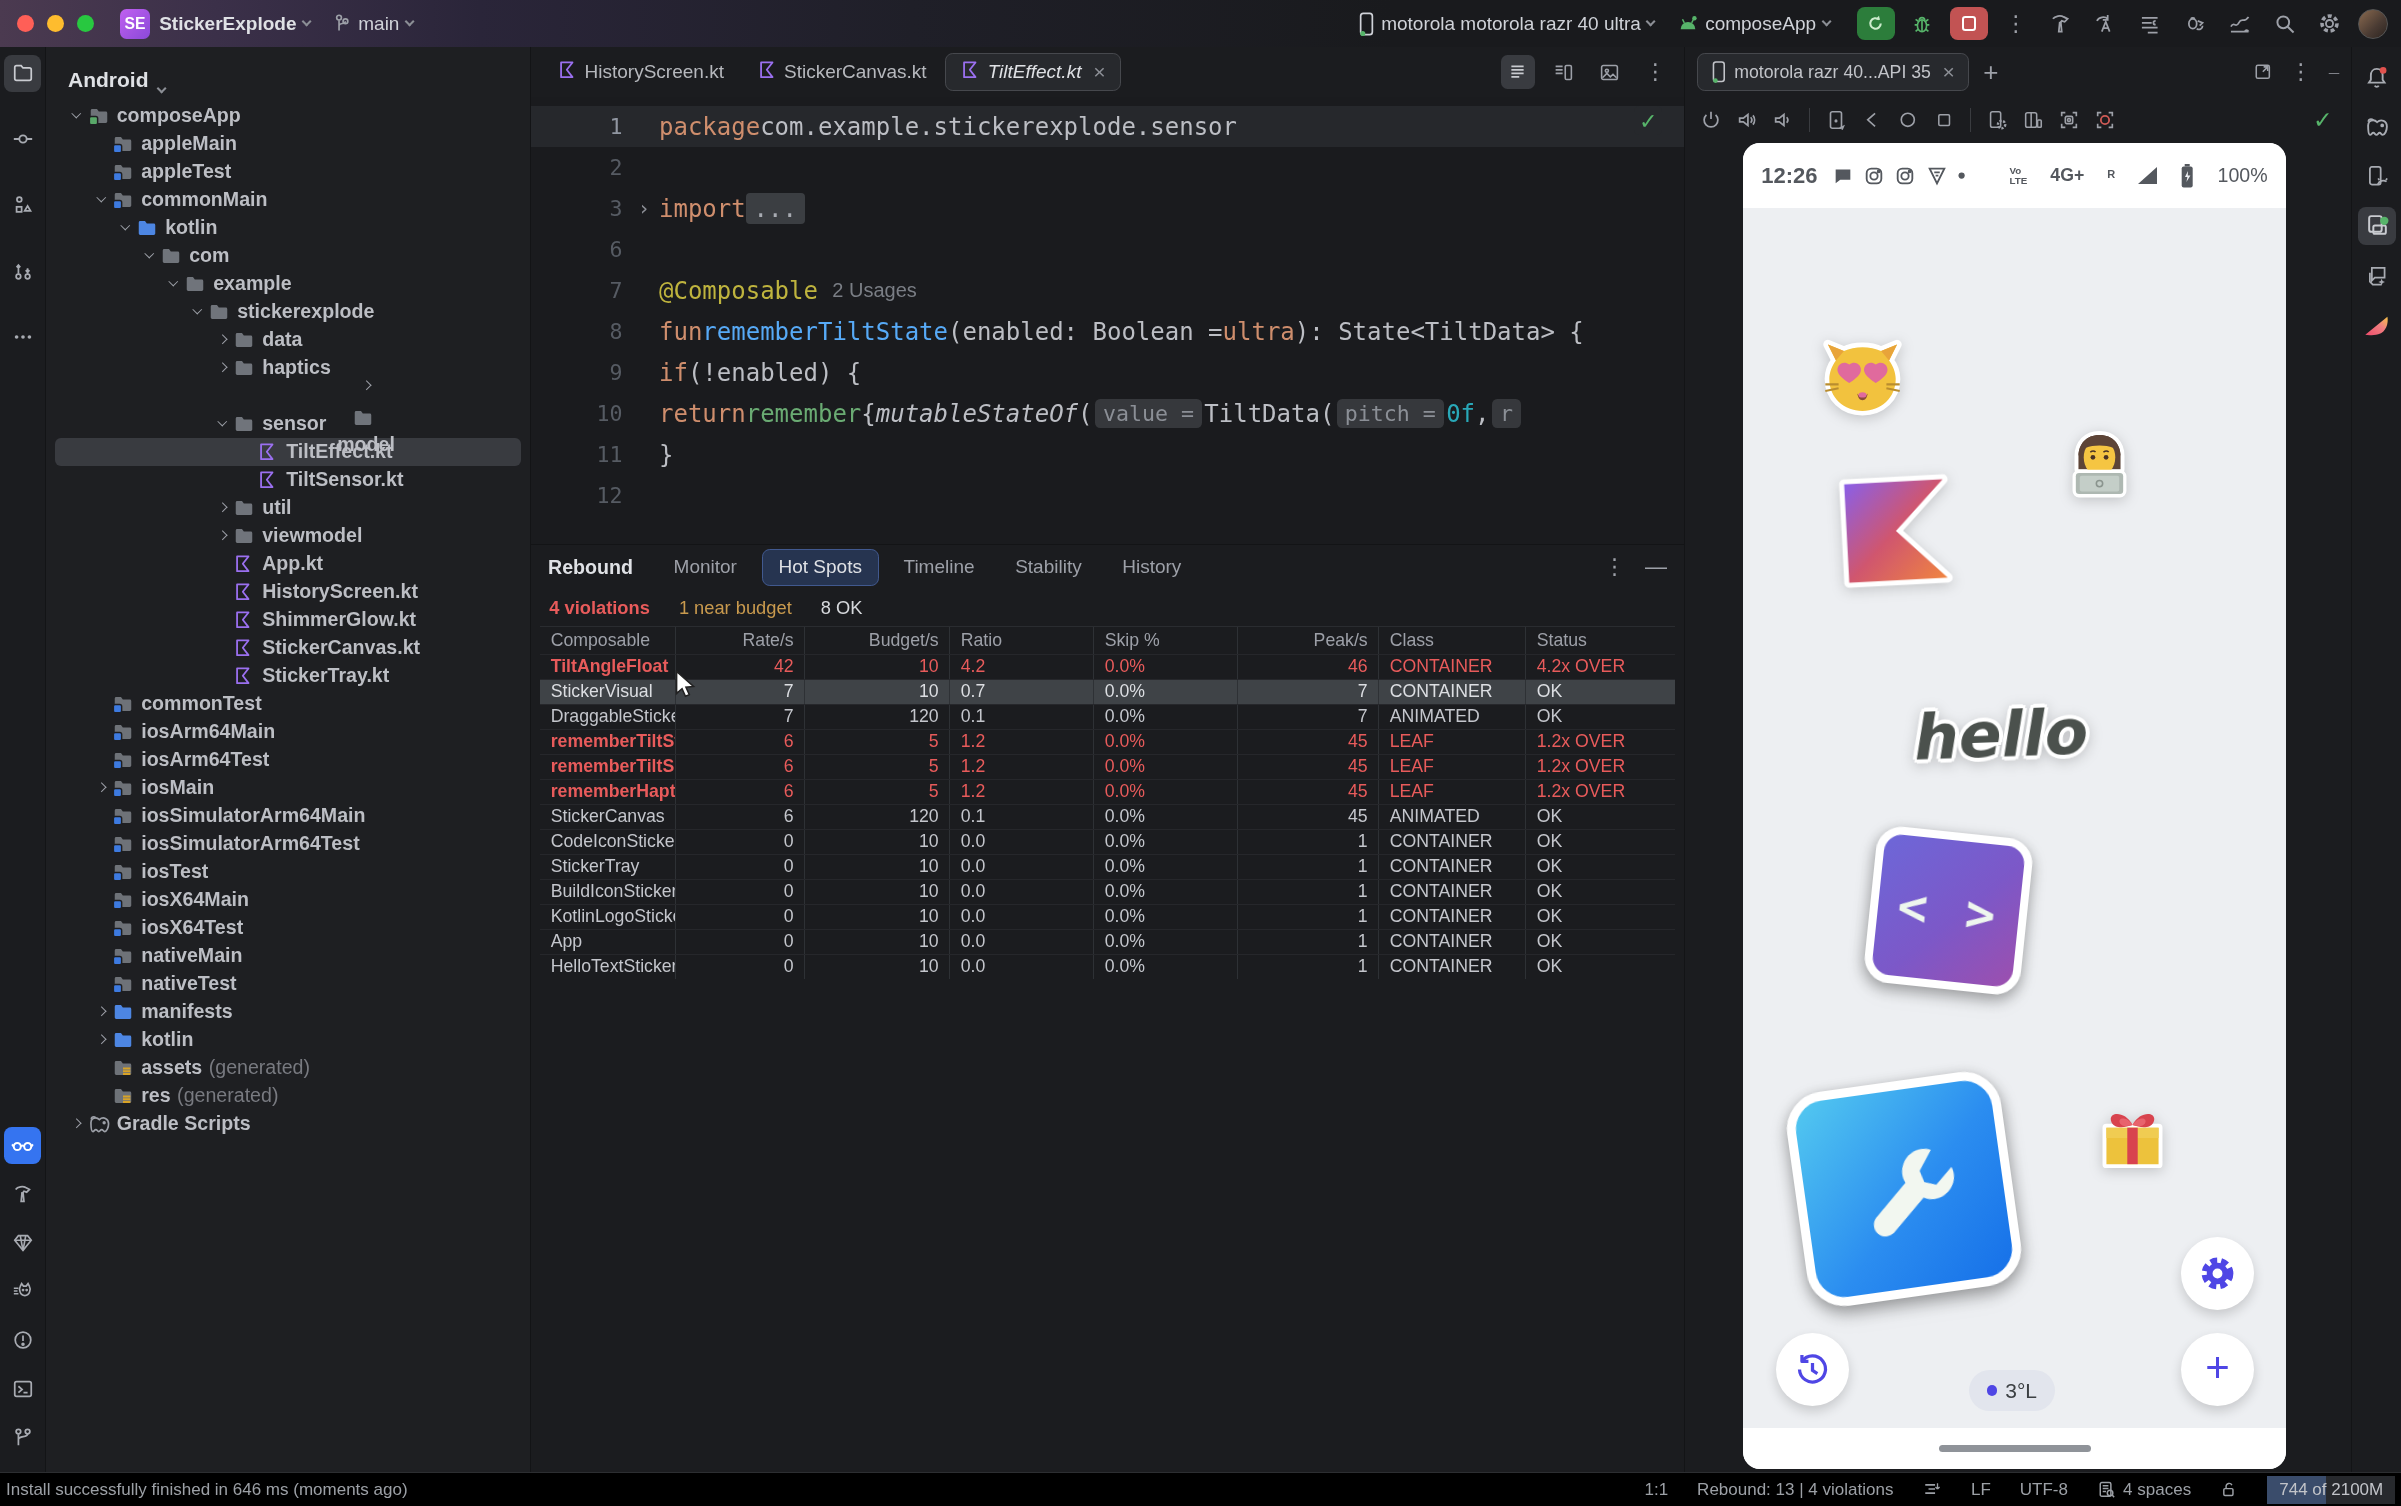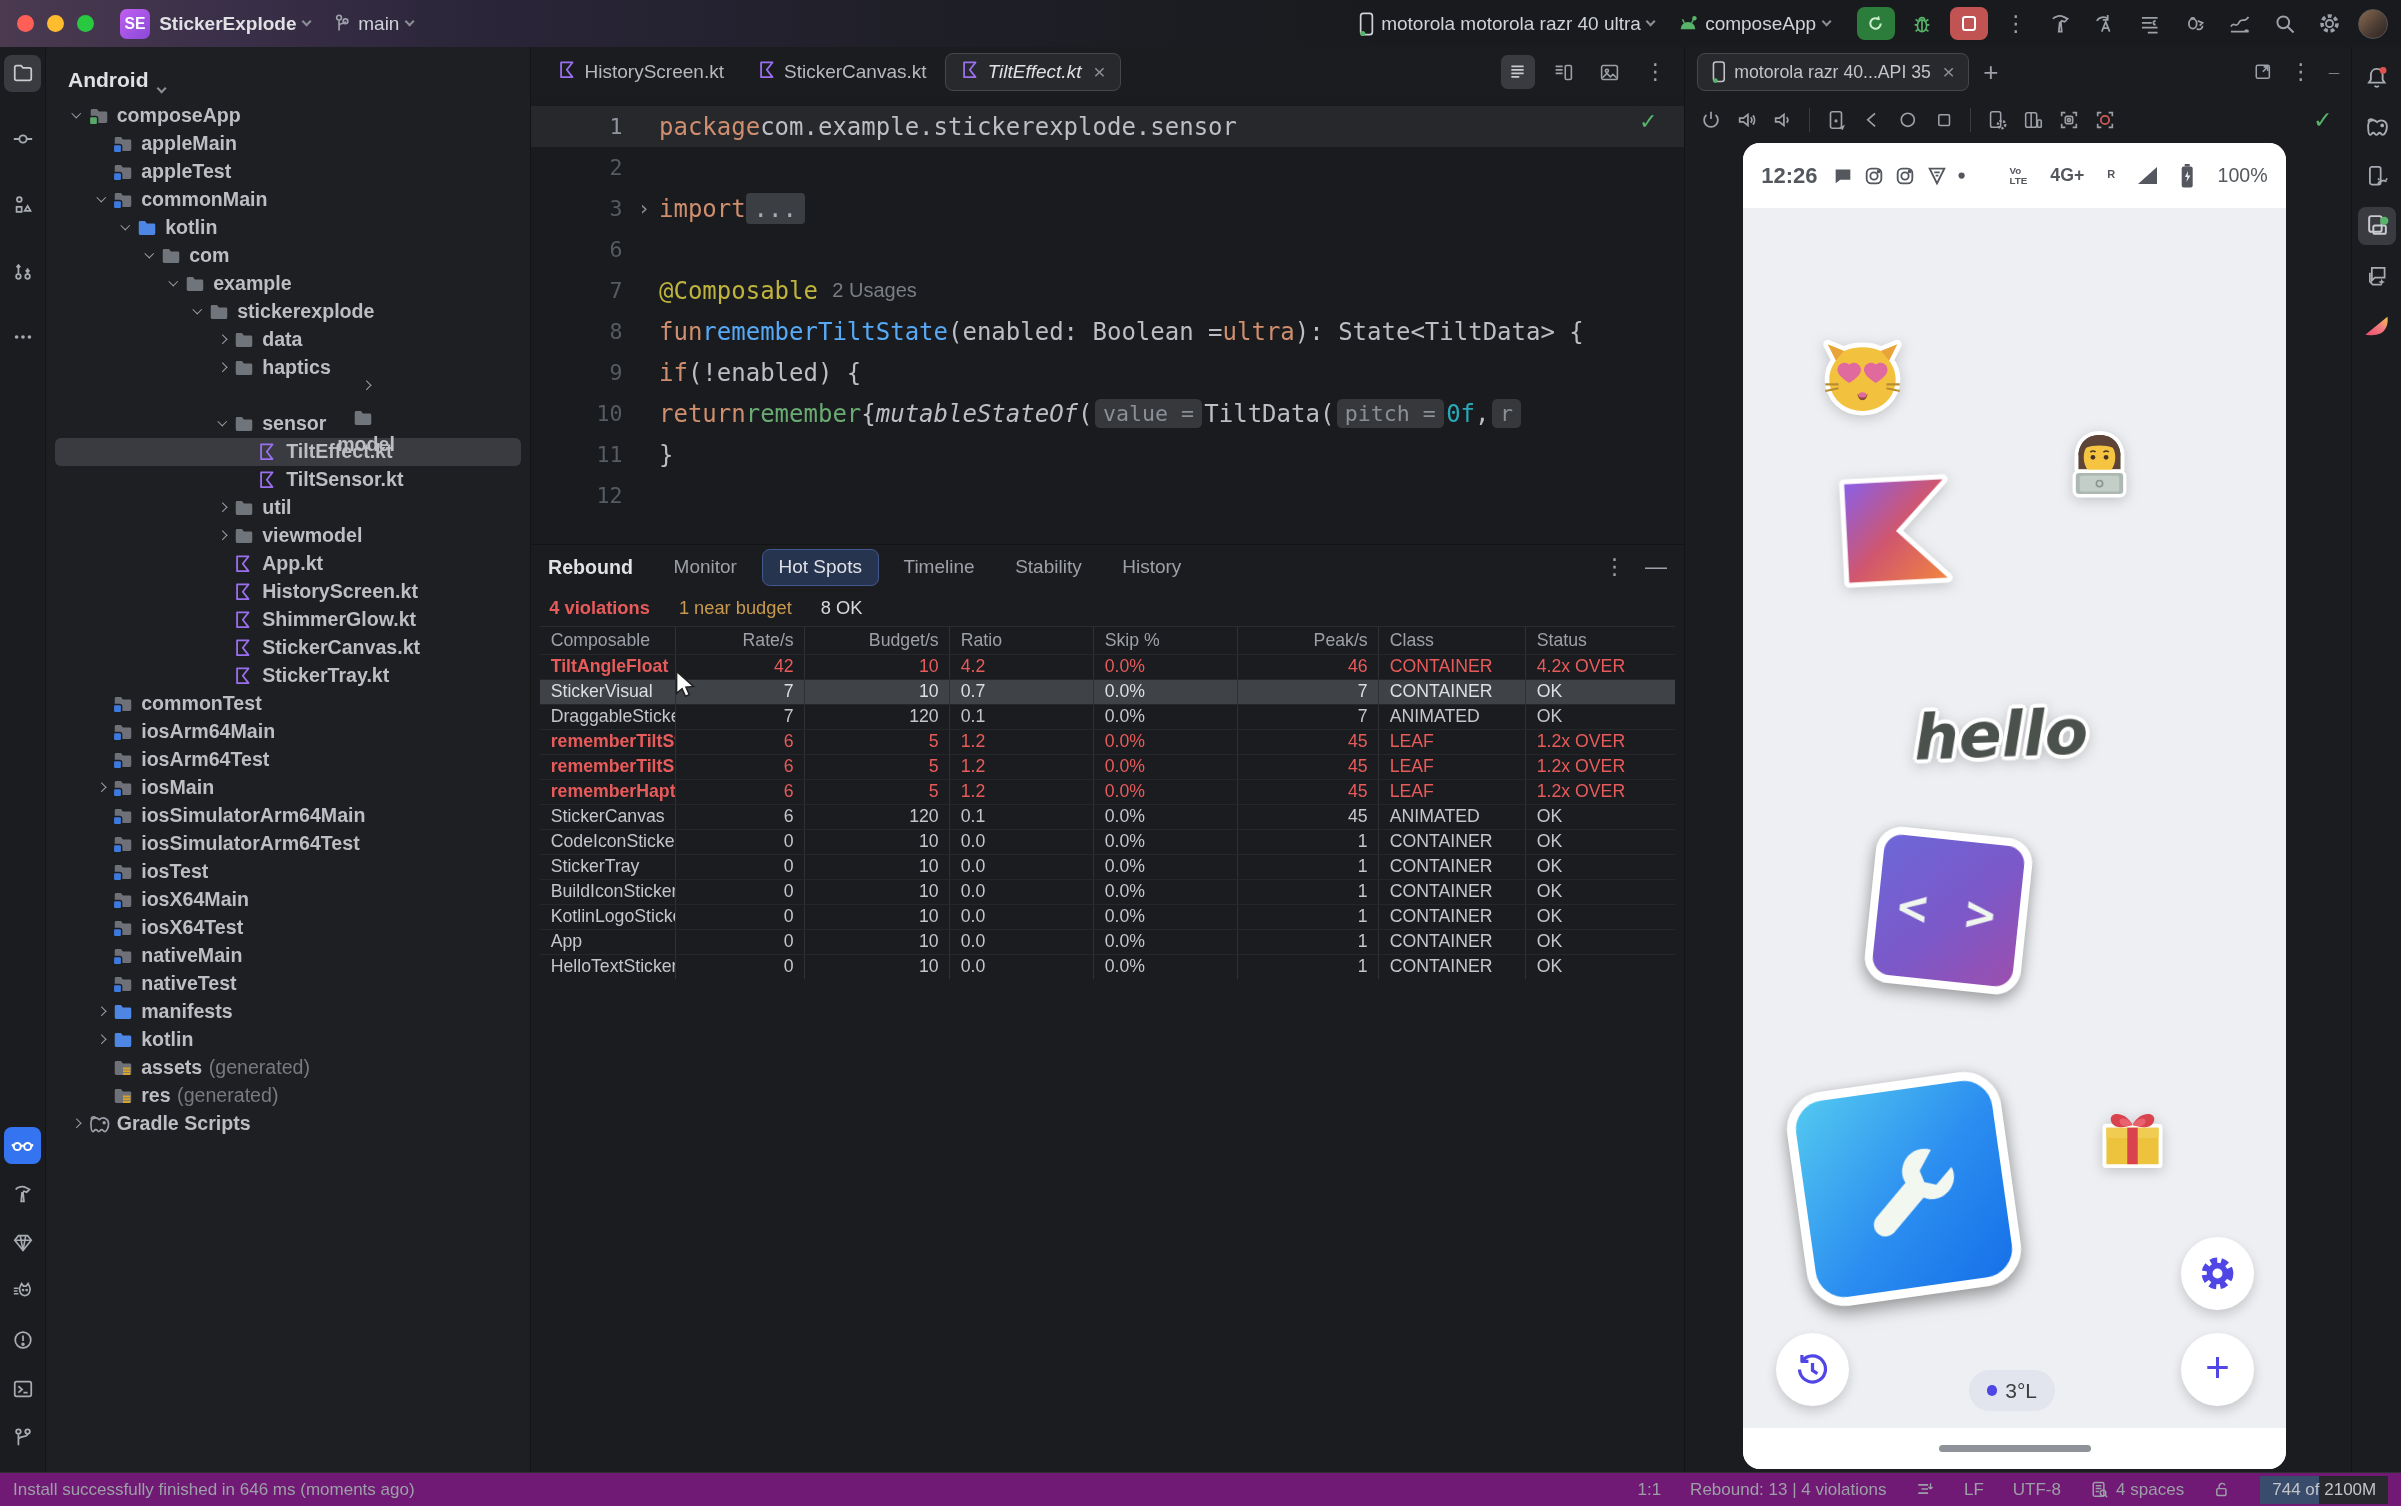--- a/index.html
+++ b/index.html
@@ -127,21 +127,21 @@
 .fab .plus{color:#4f46e5;font-size:42px;font-weight:400;margin-top:-3.9px}
 .temp-pill{position:absolute;background:#e2e5ed;border-radius:22px;display:flex;align-items:center;justify-content:center;gap:7.8px;color:#3c4043;font-size:21px}
 .temp-dot{width:10.5px;height:10.5px;border-radius:50%;background:#4f46e5}
 .ph-nav{position:absolute;left:0;right:0;bottom:0;height:41px;background:#fff;display:flex;align-items:center;justify-content:center}
 .ph-handle{width:152px;height:7.8px;border-radius:4.6px;background:#8f9399}
 
 .rightstrip{width:50px;flex:0 0 50px;background:#1b1c1f;display:flex;flex-direction:column;align-items:center;padding-top:10.5px}
 .rs-icon{width:38px;height:38px;border-radius:7.8px;display:flex;align-items:center;justify-content:center;color:#a8abb2;margin-bottom:11.8px;position:relative}
 .rs-icon.sel{background:#393b40}
 
-.statusbar{height:35px;flex:0 0 35px;background:#701a75;border-top:0.7px solid #2c2e31;display:flex;align-items:center;padding:0 13px;font-size:17px;color:#9ca0a6}
+.statusbar{height:35px;flex:0 0 35px;background:#000000;border-top:0.7px solid #2c2e31;display:flex;align-items:center;padding:0 6px;font-size:17px;color:#9ca0a6}
 .sb-right{margin-left:auto;display:flex;align-items:center;gap:29px}
 .sb-item{display:flex;align-items:center;gap:6.5px}
 .memory{padding:3.9px 11.8px;background:linear-gradient(90deg,#3a4c6b 0 46%,#27292d 46%);border-radius:0;color:#c2c4c9}
 .cursor{position:absolute;left:674px;top:670px;z-index:50}
 </style>
 </head>
 <body>
 
 <div class="app">
 

